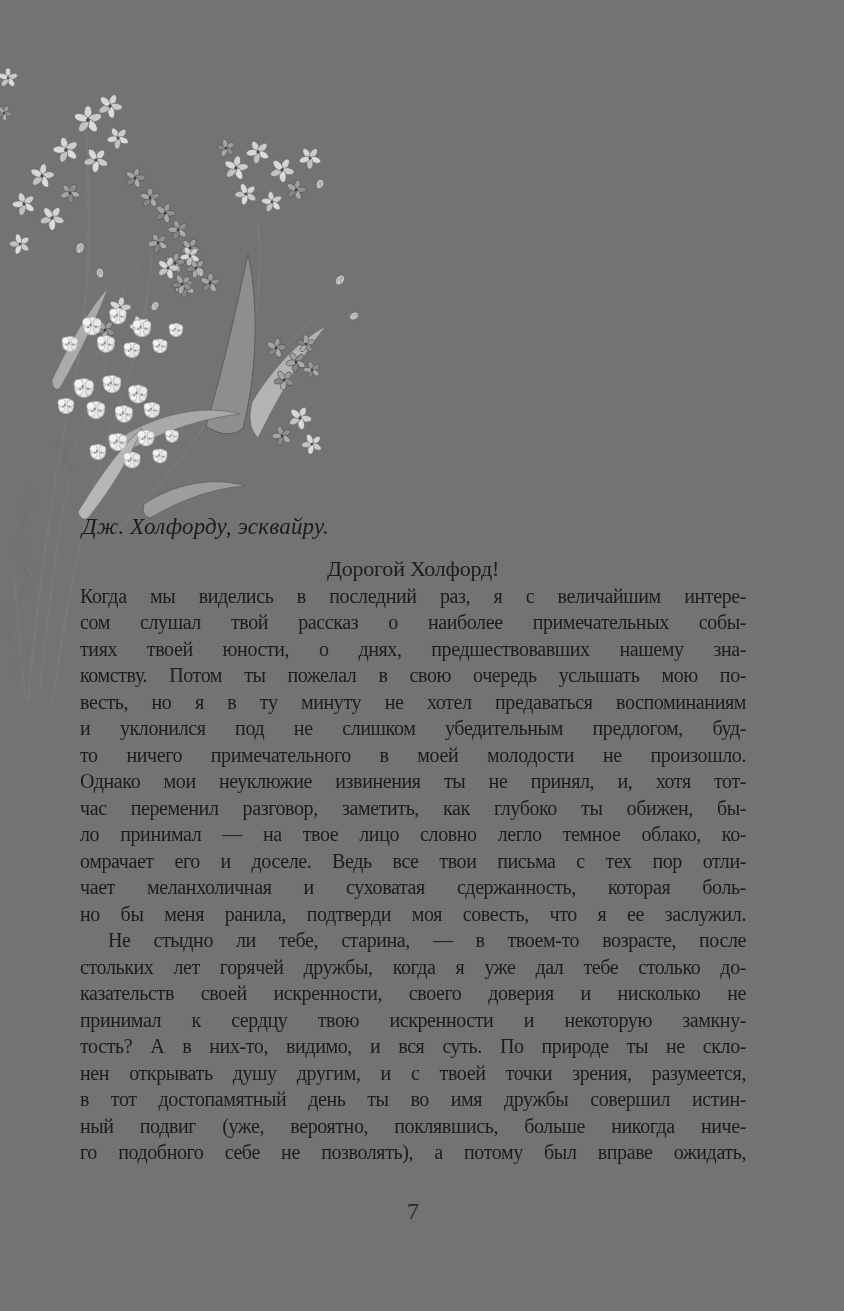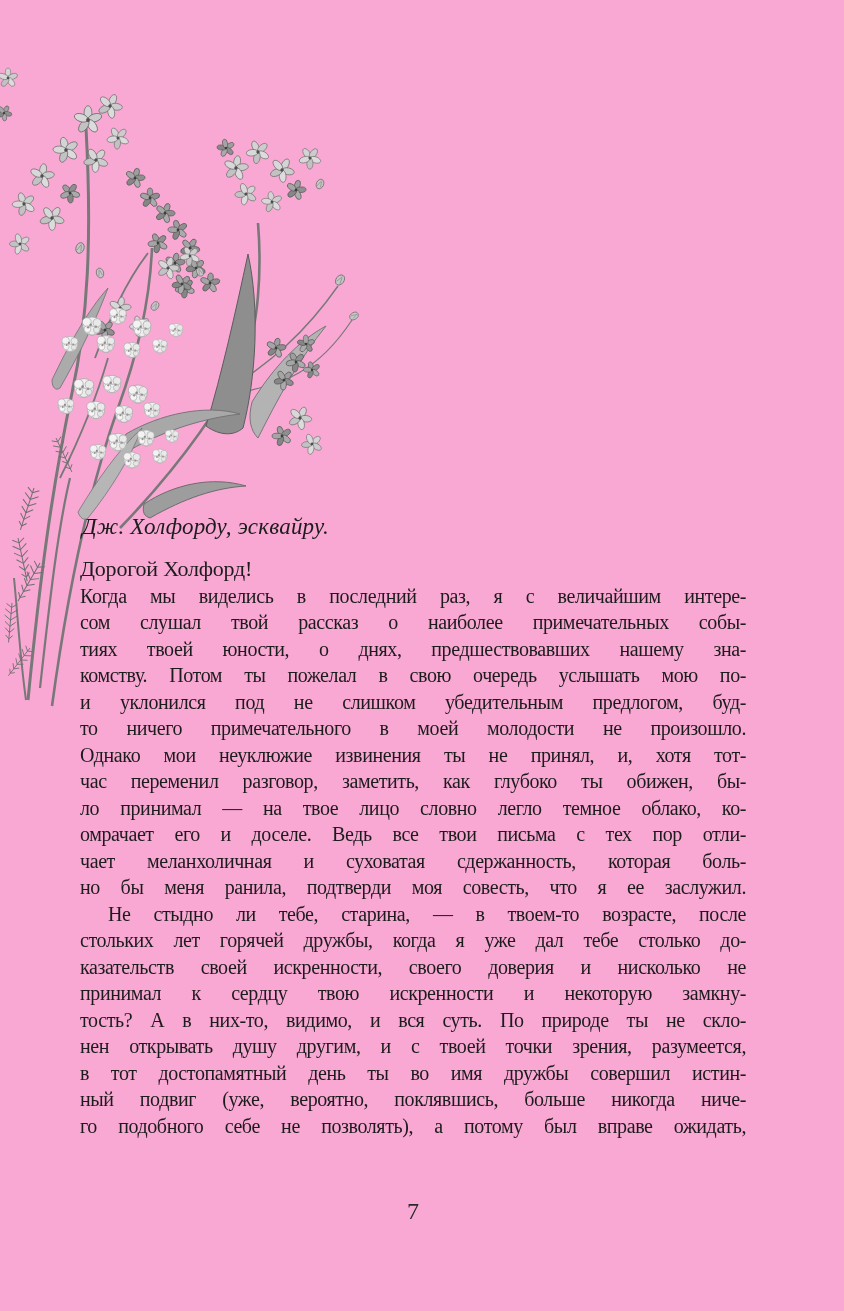--- a/index.html
+++ b/index.html
@@ -4,21 +4,21 @@
 <style>
   html, body {
     margin: 0;
     padding: 0;
     background: #e8e8e8;
   }
   .page {
     position: relative;
     width: 844px;
     height: 1311px;
-    background: #f9a8d4;
+    background: #737373;
     overflow: hidden;
     font-family: "Liberation Serif", "DejaVu Serif", serif;
     color: #1c1c1c;
   }
   .illustration {
     position: absolute;
     left: 0;
     top: 58px;
     width: 372px;
     height: 652px;
@@ -36,21 +36,21 @@
   .text-column {
     position: absolute;
     left: 80px;
     top: 556px;
     width: 666px;
   }
   .salutation {
     font-size: 22px;
     line-height: 26.5px;
     height: 26.5px;
-    text-align: left;
+    text-align: center;
     letter-spacing: -0.2px;
     white-space: nowrap;
   }
   .para .tline {
     font-size: 20px;
     line-height: 26.5px;
     height: 26.5px;
     letter-spacing: -0.4px;
     text-align: justify;
     text-align-last: justify;
@@ -252,20 +252,21 @@
 
   <div class="dedication">Дж. Холфорду, эсквайру.</div>
 
   <div class="text-column">
     <div class="salutation">Дорогой Холфорд!</div>
     <div class="para">
         <div class="tline">Когда мы виделись в последний раз, я с величайшим интере-</div>
         <div class="tline">сом слушал твой рассказ о наиболее примечательных собы-</div>
         <div class="tline">тиях твоей юности, о днях, предшествовавших нашему зна-</div>
         <div class="tline">комству. Потом ты пожелал в свою очередь услышать мою по-</div>
+        <div class="tline">весть, но я в ту минуту не хотел предаваться воспоминаниям</div>
         <div class="tline">и уклонился под не слишком убедительным предлогом, буд-</div>
         <div class="tline">то ничего примечательного в моей молодости не произошло.</div>
         <div class="tline">Однако мои неуклюжие извинения ты не принял, и, хотя тот-</div>
         <div class="tline">час переменил разговор, заметить, как глубоко ты обижен, бы-</div>
         <div class="tline">ло принимал — на твое лицо словно легло темное облако, ко-</div>
         <div class="tline">омрачает его и доселе. Ведь все твои письма с тех пор отли-</div>
         <div class="tline">чает меланхоличная и суховатая сдержанность, которая боль-</div>
         <div class="tline">но бы меня ранила, подтверди моя совесть, что я ее заслужил.</div>
       </div>
     <div class="para para-indent">

